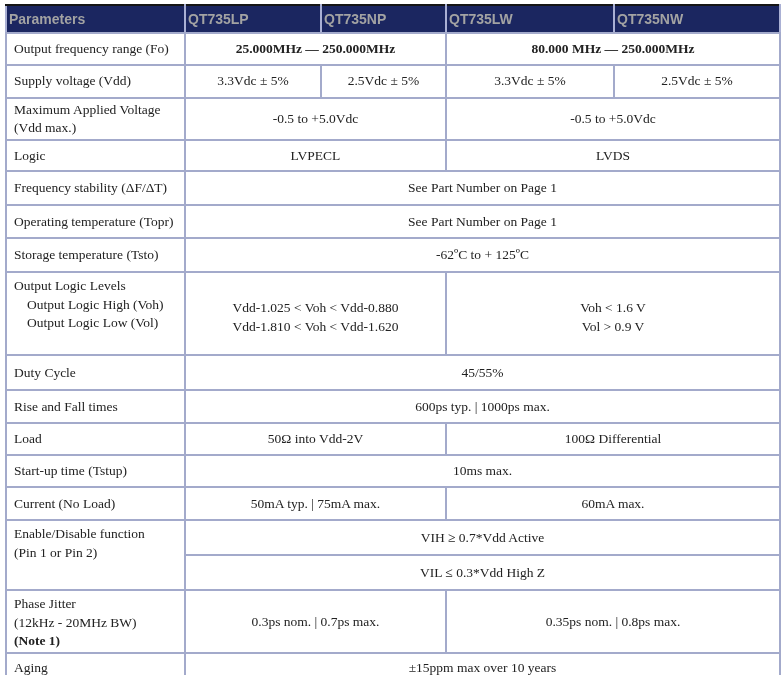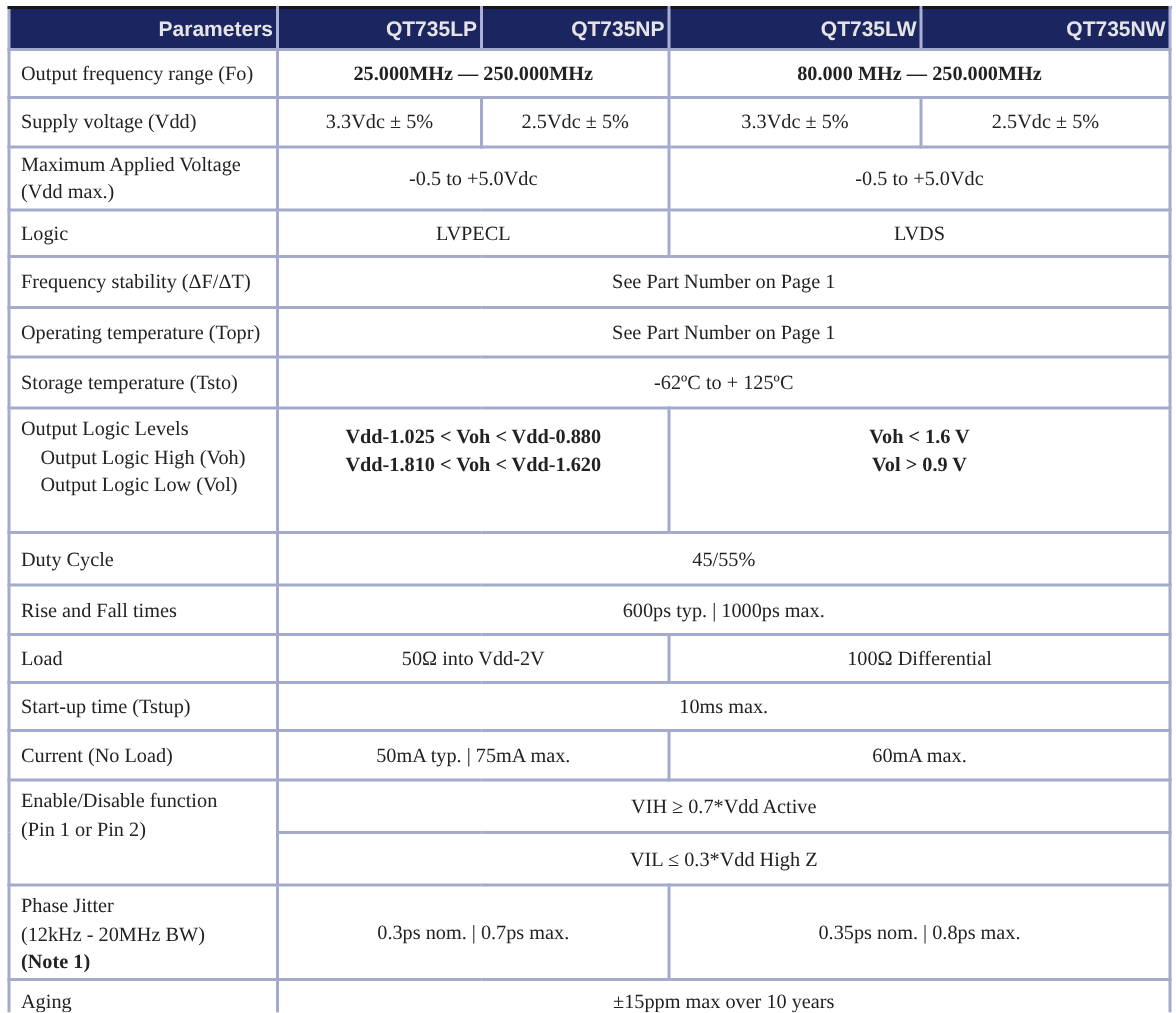--- a/index.html
+++ b/index.html
@@ -22,49 +22,49 @@
     border-left:2px solid #161616;
     border-top:2px solid #161616;
     border-bottom:3px solid #161616;
     border-right:2px solid #a3aacb;
   }
   col.c0{width:179px;} col.c1{width:136px;} col.c2{width:125px;}
   col.c3{width:168px;} col.c4{width:166px;}
 
   th{
     background:#1b2660;
-    color:#e5e5e5;
+    color:#a3a3a3;
     font-family:"Liberation Sans", sans-serif;
     font-weight:bold;
     font-size:14px;
     border:2px solid #aab0d4;
     border-top:2px solid #161616;
     border-bottom:2px solid #a3aacb;
     height:24px;
-    text-align:right;
+    text-align:left;
     padding:1px 2px;
   }
   td{
     border:2px solid #a3aacb;
     font-size:13.5px;
     text-align:center;
     vertical-align:middle;
     padding:2px 4px;
     line-height:1.35;
   }
   td.label{
     text-align:left;
     padding-left:7px;
     padding-right:3px;
   }
   .b{font-weight:bold;}
   .line{display:block;}
   .indent{padding-left:13px;}
   tr.vtop td{vertical-align:top;margin-top:48px;}
-  td.pad-val{padding-top:9px;font-weight:bold;}
+  td.pad-val{padding-top:26px;}
   td.vtop{vertical-align:top;padding-top:4px;}
   td.vmid{vertical-align:middle;}
 </style>
 </head>
 <body>
 
 <div class="sheet">
   <table class="spec">
     <colgroup>
       <col class="c0">

